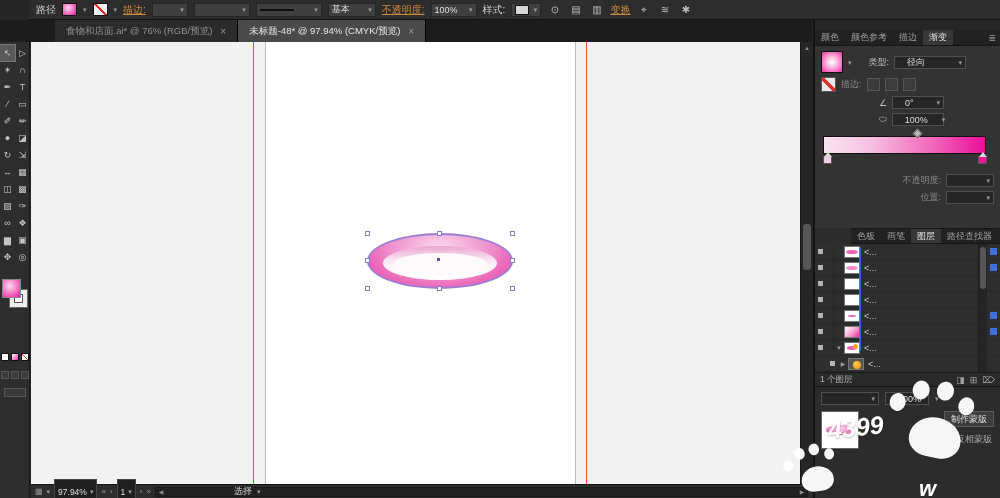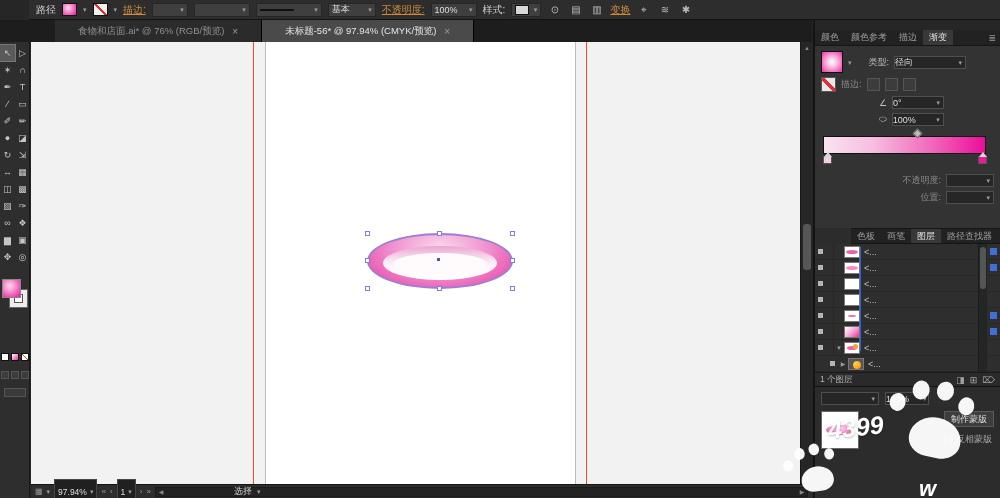--- a/index.html
+++ b/index.html
@@ -5,21 +5,21 @@
   * { box-sizing: border-box; margin: 0; padding: 0; }
   html,body { width:1000px; height:498px; }
   body {
     position: relative; overflow: hidden;
     background:#262626; color:#c8c8c8;
     font-family:"Liberation Sans", sans-serif; font-size:10px;
   }
   .dd { color:#9a9a9a; font-size:7px; line-height:1; }
   .fld { display:inline-flex; align-items:center; justify-content:space-between;
          background:#262626; border:1px solid #4f4f4f; height:13px;
-         padding:0 3px 0 0; color:#ddd; font-size:9px; gap:14px; }
+         padding:0 3px 0 12px; color:#ddd; font-size:9px; gap:14px; }
   .icon-btn { display:inline-flex; align-items:center; justify-content:center;
               width:15px; height:15px; color:#b8b8b8; font-size:10px; }
 
   
   .control-bar { position:absolute; left:0; top:0; width:1000px; height:20px;
     background:#2d2d2d; border-bottom:1px solid #141414;
     display:flex; align-items:center; gap:6px; padding:0 7px;margin-left:29px; }
   .cb-label { color:#cfcfcf; }
   .cb-link { color:#cf8a3b; text-decoration:underline; }
   .sw-mini { width:15px; height:13px; border:1px solid #111; }
@@ -29,21 +29,21 @@
   .cb-field { background:#3f3f3f; border:1px solid #262626; height:14px;
       display:inline-flex; align-items:center; justify-content:space-between;
       gap:4px; padding:0 3px; color:#ddd; font-size:9px; }
   .cb-line { width:34px; height:2px; background:#101010; }
   .sw-style { width:14px; height:10px; background:#d8d8d8; border:1px solid #111; }
 
   
   .tab-bar { position:absolute; left:0; top:20px; width:812px; height:22px;
     background:#1d1d1d; display:flex; align-items:stretch; }
   .tab-spacer { width:55px; }
-  .doc-tab { display:flex; align-items:center; gap:8px; padding:0 23px;
+  .doc-tab { display:flex; align-items:center; gap:8px; padding:0 11px;
     background:#2b2b2b; color:#909090; border-right:1px solid #000; font-size:9.5px; white-space:nowrap; }
   .doc-tab.active { background:#4a4a4a; color:#e4e4e4; }
   .tab-close { color:#9a9a9a; font-size:10px; }
 
   
   .toolbar { position:absolute; left:0; top:42px; width:30px; height:456px;
     background:#2e2e2e; border-right:1px solid #191919; }
   .tool-grid { display:grid; grid-template-columns:15px 15px; grid-auto-rows:17px;
     justify-items:center; align-items:center; padding-top:2px; }
   .tool { width:15px; height:16px; display:flex; align-items:center; justify-content:center;
@@ -260,21 +260,21 @@
   <span class="icon-btn">✱</span>
 </div>
 
 <div class="tab-bar">
   <div class="tab-spacer"></div>
   <div class="doc-tab">
     <span>食物和店面.ai* @ 76% (RGB/预览)</span>
     <span class="tab-close">×</span>
   </div>
   <div class="doc-tab active">
-    <span>未标题-56* @ 97.94% (CMYK/预览)</span>
+    <span>未标题-48* @ 97.94% (CMYK/预览)</span>
     <span class="tab-close">×</span>
   </div>
 </div>
 
 <div class="toolbar">
   <div class="tool-grid">
     <span class="tool active">
         <span>↖</span>
       </span>
     <span class="tool">

